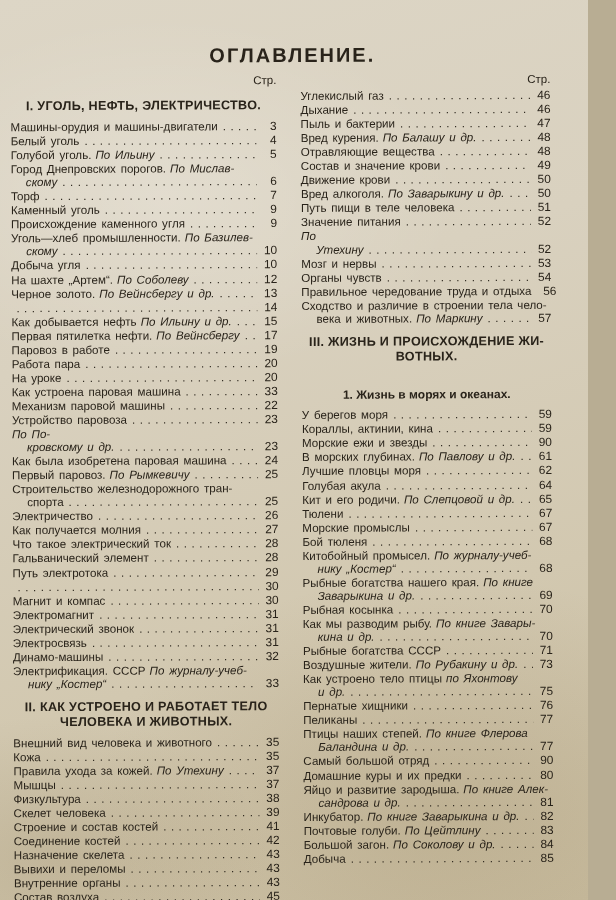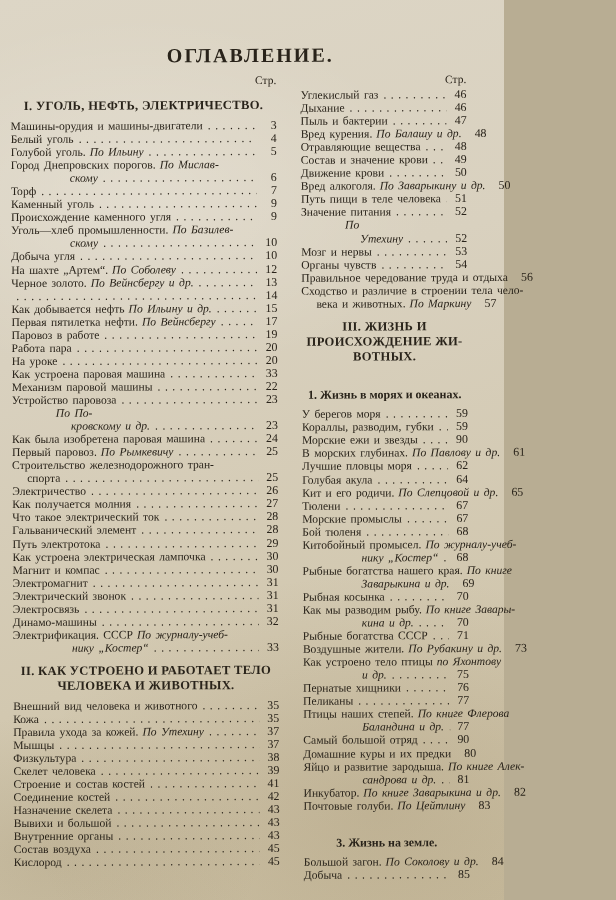--- a/index.html
+++ b/index.html
@@ -1,24 +1,24 @@
 <!DOCTYPE html>
 <html><head>
 <meta charset="utf-8">
 <style>
   html,body { margin:0; padding:0; }
   body { width:616px; height:900px; overflow:hidden; background:#b8ad93; }
   .paper {
-    position:relative; width:504px; height:900px; box-sizing:border-box;
+    position:relative; width:588px; height:900px; box-sizing:border-box;
     background:
       radial-gradient(ellipse 420px 260px at 28% 22%, rgba(255,255,255,0.22), rgba(255,255,255,0) 70%),
       radial-gradient(ellipse 500px 340px at 75% 90%, rgba(120,96,52,0.16), rgba(120,96,52,0) 70%),
       radial-gradient(ellipse 300px 200px at 10% 95%, rgba(110,90,50,0.14), rgba(110,90,50,0) 70%),
       linear-gradient(163deg, #ddd6c6 0%, #d9d1bf 35%, #d2c8b0 68%, #c9bda0 100%);
-    font-family:Liberation Serif, serif;
+    font-family:Liberation Sans, sans-serif;
     color:#29231a;
   }
   .content { position:absolute; inset:0; transform:rotate(-0.25deg); }
   .title {
     text-align:center; margin-top:44px; font-size:20px; font-weight:bold;
     letter-spacing:2px;
   }
   .str-row { display:flex; gap:24px; padding:7px 36px 3px 12px; font-size:11.5px; }
   .str-left  { width:266px; text-align:right; }
   .str-right { flex:1; text-align:right; }
@@ -28,21 +28,21 @@
   .sec-h {
     font-weight:bold; text-align:center; font-size:12.6px; line-height:15px;
     margin:9px 0 6px; letter-spacing:0.3px;
   }
   .sub-h { font-weight:bold; text-align:center; font-size:12px; line-height:13.5px; margin:24px 0 6px; }
   .line {
     display:flex; align-items:baseline; font-size:11.6px; line-height:13.05px;
     white-space:nowrap; word-spacing:1.5px;
   }
   .cont { padding-left:15px; }
-  .it { font-style:italic;margin-left:44px; }
+  .it { font-style:italic; }
   .pl + .it { margin-left:4px; }
   .leader {
     flex:1 1 0; min-width:0; overflow:hidden; white-space:nowrap;
     letter-spacing:4.5px; margin:0 3px 0 5px; font-size:11.6px;
   }
   .pg { flex:0 0 auto; text-align:right; min-width:17px; font-size:11.9px; font-weight:500; }
 </style>
 </head>
 <body>
 
@@ -275,21 +275,20 @@
           </div>
           <div class="entry">
             <div class="line">
               <span class="pl">Путь электротока</span>
               <span class="leader">......................................................................</span>
               <span class="pg">29</span>
             </div>
           </div>
           <div class="entry">
             <div class="line">
-              <span class="pl">Как устроена электрическая лампочка</span>
               <span class="leader">......................................................................</span>
               <span class="pg">30</span>
             </div>
           </div>
           <div class="entry">
             <div class="line">
               <span class="pl">Магнит и компас</span>
               <span class="leader">......................................................................</span>
               <span class="pg">30</span>
             </div>
@@ -396,21 +395,21 @@
           </div>
           <div class="entry">
             <div class="line">
               <span class="pl">Назначение скелета</span>
               <span class="leader">......................................................................</span>
               <span class="pg">43</span>
             </div>
           </div>
           <div class="entry">
             <div class="line">
-              <span class="pl">Вывихи и большой</span>
+              <span class="pl">Вывихи и переломы</span>
               <span class="leader">......................................................................</span>
               <span class="pg">43</span>
             </div>
           </div>
           <div class="entry">
             <div class="line">
               <span class="pl">Внутренние органы</span>
               <span class="leader">......................................................................</span>
               <span class="pg">43</span>
             </div>
@@ -554,21 +553,21 @@
           </div>
           <div class="entry">
             <div class="line">
               <span class="pl">У берегов моря</span>
               <span class="leader">......................................................................</span>
               <span class="pg">59</span>
             </div>
           </div>
           <div class="entry">
             <div class="line">
-              <span class="pl">Кораллы, разводим, губки</span>
+              <span class="pl">Кораллы, актинии, кина</span>
               <span class="leader">......................................................................</span>
               <span class="pg">59</span>
             </div>
           </div>
           <div class="entry">
             <div class="line">
               <span class="pl">Морские ежи и звезды</span>
               <span class="leader">......................................................................</span>
               <span class="pg">90</span>
             </div>
@@ -748,23 +747,20 @@
               <span class="pg">82</span>
             </div>
           </div>
           <div class="entry">
             <div class="line">
               <span class="pl">Почтовые голуби.</span>
               <span class="it">По Цейтлину</span>
               <span class="leader">......................................................................</span>
               <span class="pg">83</span>
             </div>
-          </div>
-          <div class="sub-h">
-            <div>3. Жизнь на земле.</div>
           </div>
           <div class="entry">
             <div class="line">
               <span class="pl">Большой загон.</span>
               <span class="it">По Соколову и др.</span>
               <span class="leader">......................................................................</span>
               <span class="pg">84</span>
             </div>
           </div>
           <div class="entry">

